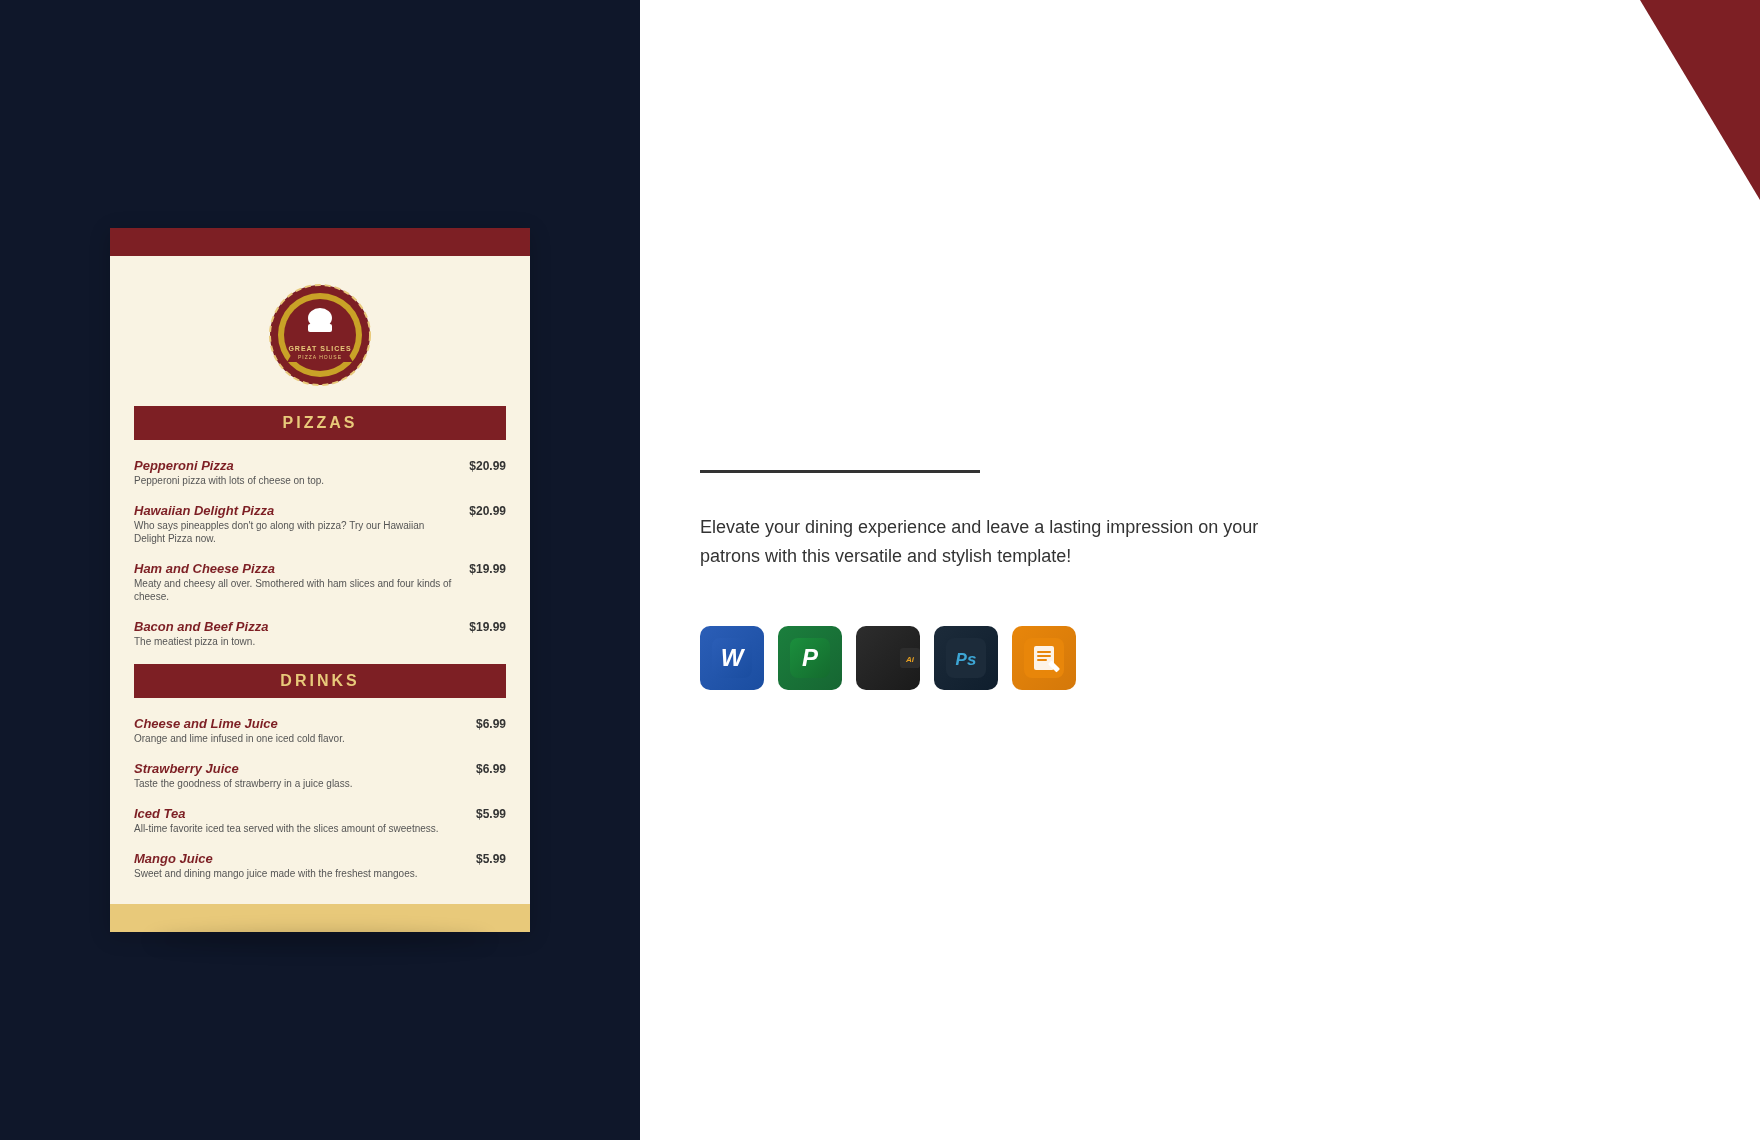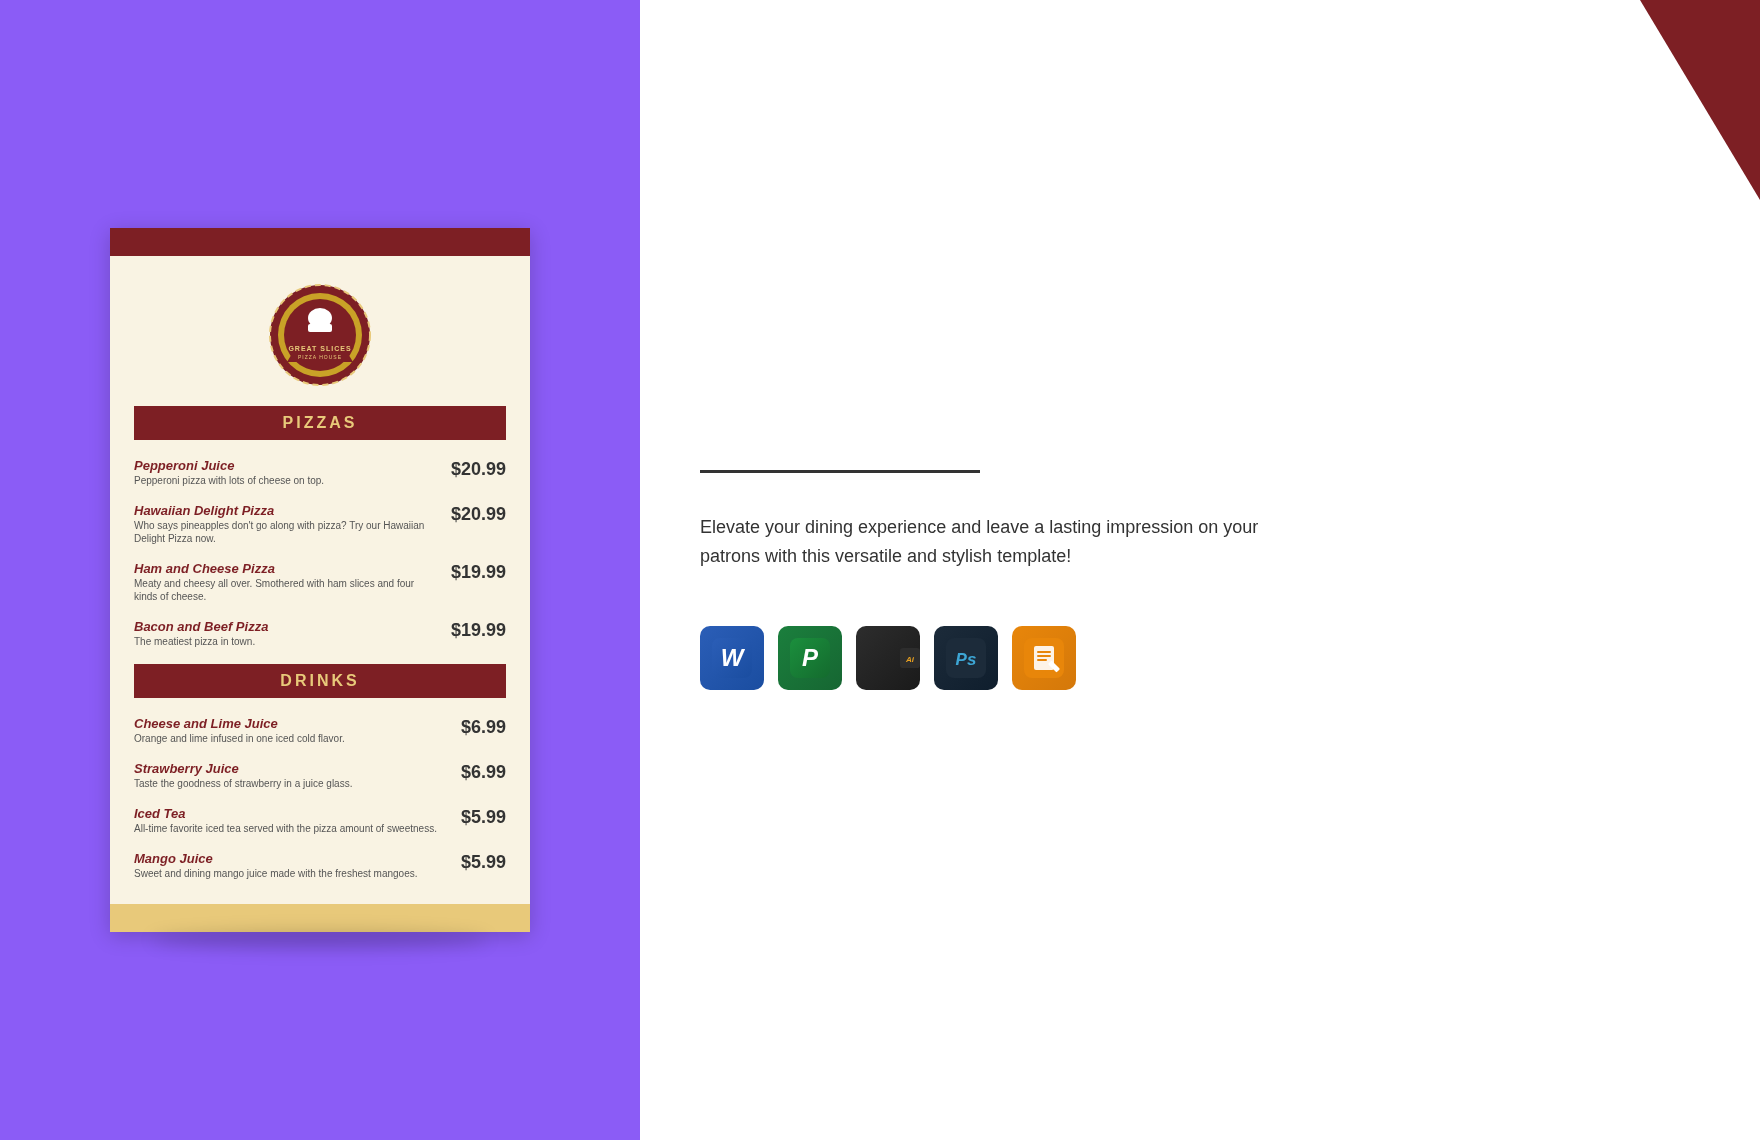--- a/index.html
+++ b/index.html
@@ -13,21 +13,21 @@
       position: relative;
     }
 
     
     .left-panel {
       width: 640px;
       height: 100%;
       display: flex;
       align-items: center;
       justify-content: center;
-      background: #8b5cf6;
+      background: #0f172a;
       flex-shrink: 0;
     }
 
     .menu-card {
       width: 420px;
       background: #f9f3e3;
       box-shadow: 0 4px 20px rgba(0,0,0,0.2);
       position: relative;
       margin-top: 20px;
     }
@@ -100,21 +100,21 @@
     }
 
     .menu-item-desc {
       font-size: 10px;
       color: #555;
       margin-top: 1px;
       line-height: 1.3;
     }
 
     .menu-item-price {
-      font-size: 18px;
+      font-size: 12px;
       font-weight: bold;
       color: #333;
       white-space: nowrap;
       padding-top: 1px;
     }
 
     
     .right-panel {
       flex: 1;
       padding: 80px 80px 60px 60px;
@@ -248,21 +248,21 @@
               <text x="55" y="71" text-anchor="middle" font-size="7" font-weight="bold" fill="#e8c97a" letter-spacing="1">GREAT SLICES</text>
               <text x="55" y="79" text-anchor="middle" font-size="5" fill="#e8c97a" letter-spacing="1">PIZZA HOUSE</text>
             </svg>
           </div>
         </div>
 
         <div class="section-header">PIZZAS</div>
 
         <div class="menu-item">
           <div class="menu-item-left">
-            <div class="menu-item-name">Pepperoni Juice</div>
+            <div class="menu-item-name">Pepperoni Pizza</div>
             <div class="menu-item-desc">Pepperoni pizza with lots of cheese on top.</div>
           </div>
           <div class="menu-item-price">$20.99</div>
         </div>
 
         <div class="menu-item">
           <div class="menu-item-left">
             <div class="menu-item-name">Hawaiian Delight Pizza</div>
             <div class="menu-item-desc">Who says pineapples don't go along with pizza? Try our Hawaiian Delight Pizza now.</div>
           </div>
@@ -299,21 +299,21 @@
           <div class="menu-item-left">
             <div class="menu-item-name">Strawberry Juice</div>
             <div class="menu-item-desc">Taste the goodness of strawberry in a juice glass.</div>
           </div>
           <div class="menu-item-price">$6.99</div>
         </div>
 
         <div class="menu-item">
           <div class="menu-item-left">
             <div class="menu-item-name">Iced Tea</div>
-            <div class="menu-item-desc">All-time favorite iced tea served with the pizza amount of sweetness.</div>
+            <div class="menu-item-desc">All-time favorite iced tea served with the slices amount of sweetness.</div>
           </div>
           <div class="menu-item-price">$5.99</div>
         </div>
 
         <div class="menu-item">
           <div class="menu-item-left">
             <div class="menu-item-name">Mango Juice</div>
             <div class="menu-item-desc">Sweet and dining mango juice made with the freshest mangoes.</div>
           </div>
           <div class="menu-item-price">$5.99</div>

